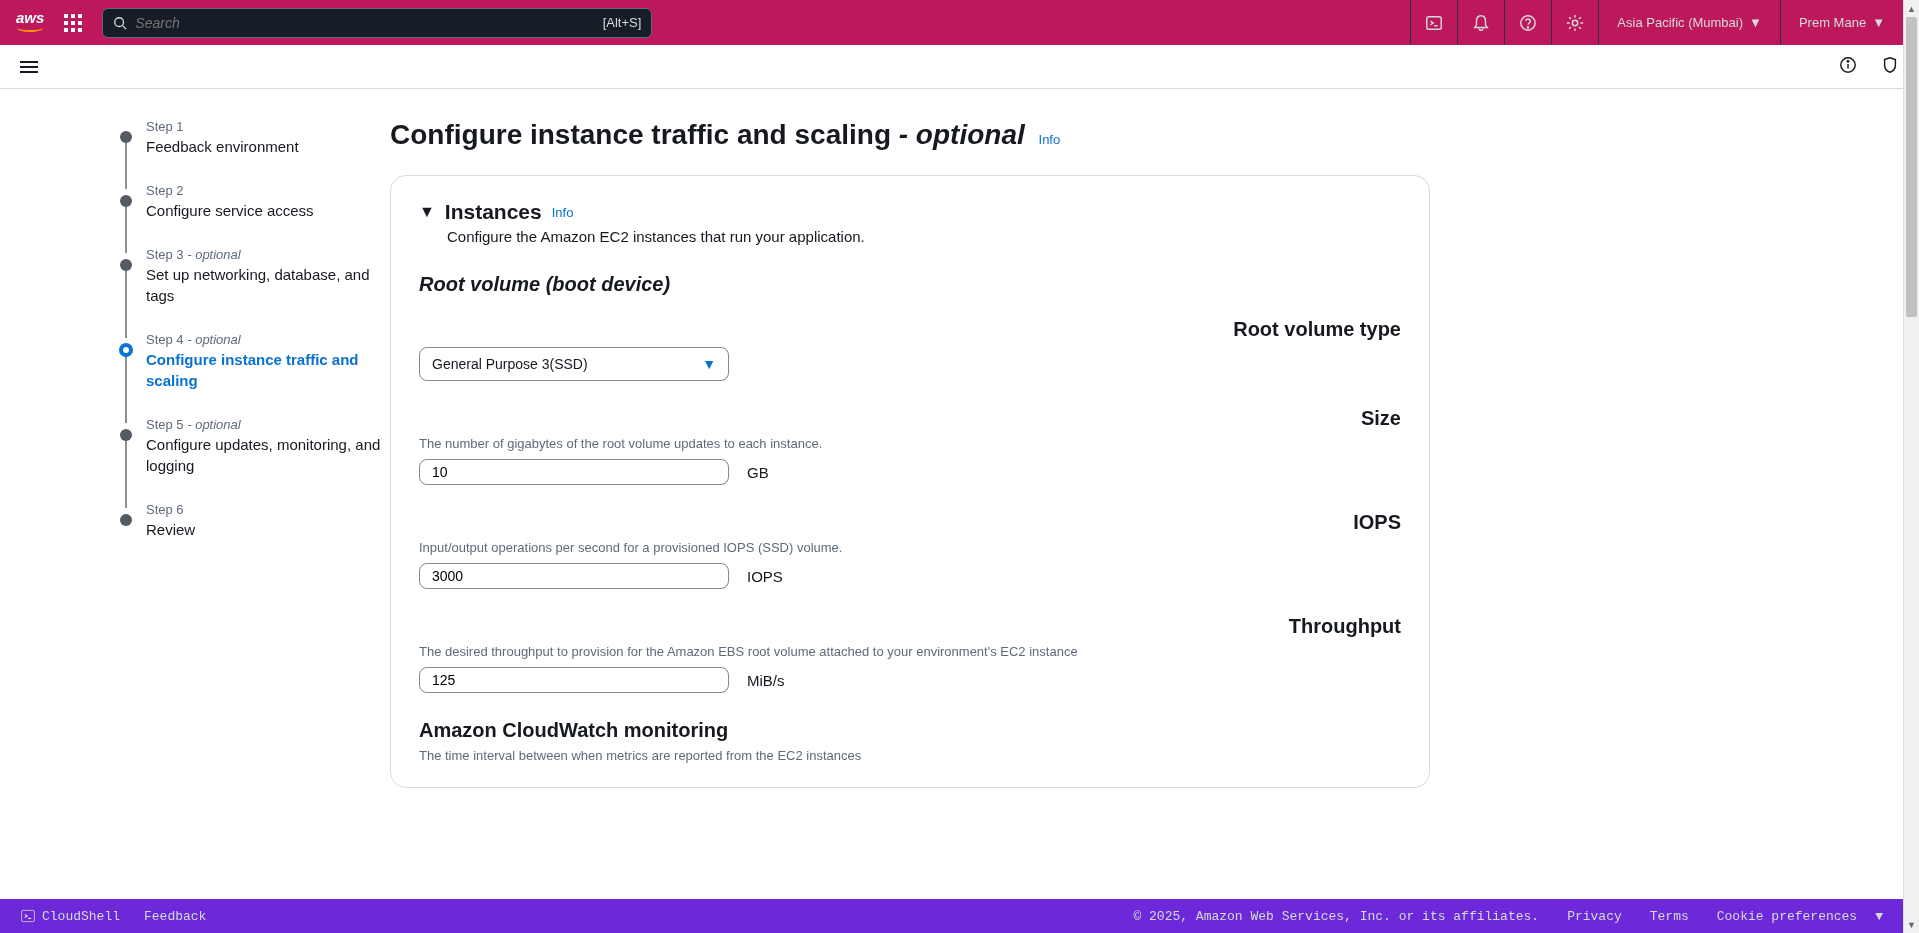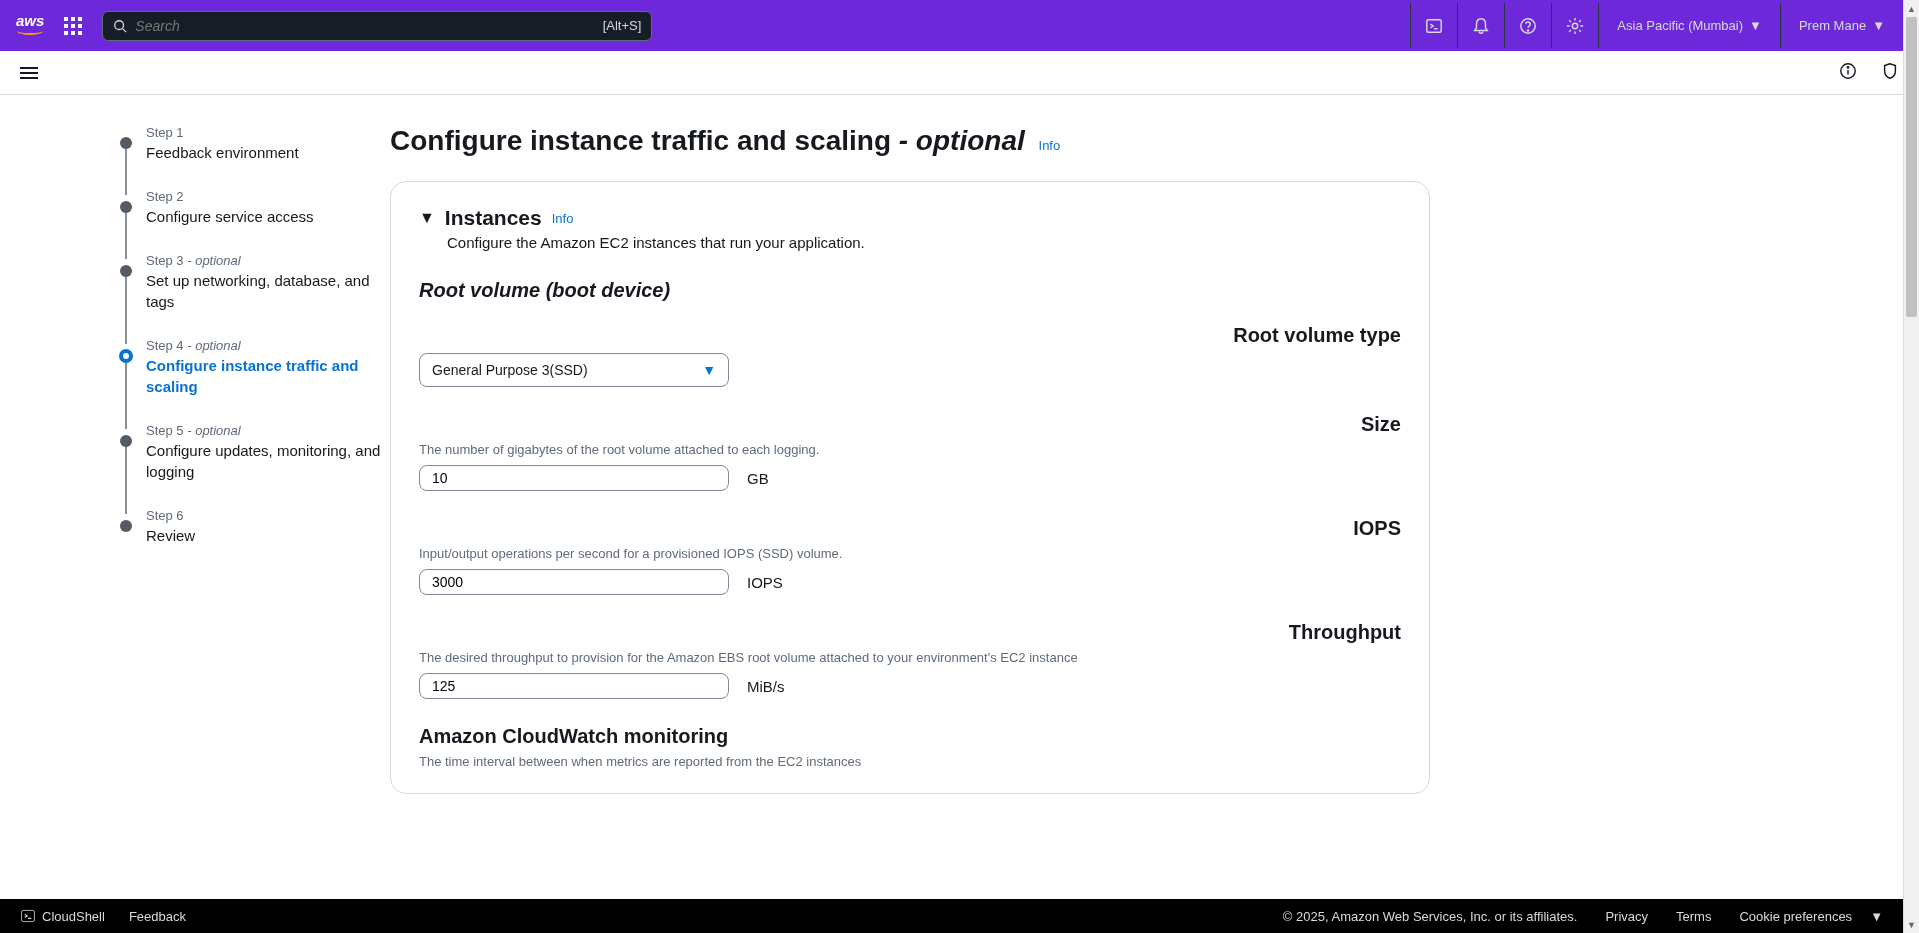--- a/index.html
+++ b/index.html
@@ -1,19 +1,19 @@
 <!DOCTYPE html>
 <html><head>
 <meta charset="utf-8">
 <style>
 * { box-sizing: border-box; margin: 0; padding: 0; }
 body { font-family: "Amazon Ember", "Helvetica Neue", Arial, sans-serif; background: #fff; color: #16191f; }
 
 
-.top-nav { height: 51px; background: #6d28d9; display: flex; align-items: center; padding: 0 16px; color: #d5dbdb; }
+.top-nav { height: 45px; background: #be185d; display: flex; align-items: center; padding: 0 16px; color: #d5dbdb; }
 .aws-logo { font-weight: bold; font-style: italic; color: #fff; font-size: 15px; margin-right: 20px; display: flex; flex-direction: column; align-items: center; line-height: 0.7; }
 .aws-logo .smile { width: 26px; height: 8px; border: 2px solid #ff9900; border-top: none; border-left: none; border-right: none; border-radius: 0 0 50% 50%; margin-top: 1px; }
 .services-grid { display: grid; grid-template-columns: repeat(3,4px); grid-template-rows: repeat(3,4px); gap: 3px; margin-right: 20px; cursor: pointer; }
 .services-grid span { background: #fff; width: 4px; height: 4px; }
 .search-box { display: flex; align-items: center; flex: 0 0 550px; height: 30px; border: 1px solid #5f6b7a; border-radius: 6px; padding: 0 10px; background: #161d26; }
 .search-box svg { width: 14px; height: 14px; }
 .search-box input { flex: 1; background: transparent; border: none; color: #d5dbdb; font-style: italic; font-size: 14px; padding-left: 8px; outline: none; }
 .search-shortcut { font-size: 13px; color: #d5dbdb; }
 .nav-spacer { flex: 1; }
 .nav-icons { display: flex; gap: 0; align-items: center; }
@@ -59,21 +59,21 @@
 .form-row { margin-bottom: 26px; }
 .select-box { width: 310px; height: 34px; border: 1px solid #7d8998; border-radius: 8px; display: flex; align-items: center; padding: 0 12px; justify-content: space-between; cursor: pointer; font-size: 14px; }
 .select-box .caret { color: #0972d3; }
 .input-line { display: flex; align-items: center; gap: 18px; }
 .text-input { width: 310px; height: 26px; border: 1px solid #7d8998; border-radius: 8px; padding: 0 12px; font-size: 14px; }
 .unit-label { font-size: 15px; }
 .cw-title { font-size: 20px; font-weight: 700; margin-bottom: 6px; }
 .cw-desc { font-size: 13px; color: #5f6b7a; }
 
 
-.footer { position: fixed; bottom: 0; left: 0; right: 16px; height: 34px; background: #000000; color: #d5dbdb; display: flex; align-items: center; padding: 0 20px; font-size: 13px; }
+.footer { position: fixed; bottom: 0; left: 0; right: 16px; height: 34px; background: #6d28d9; color: #d5dbdb; display: flex; align-items: center; padding: 0 20px; font-size: 13px; font-family: Liberation Mono, monospace; }
 .footer-left { display: flex; gap: 24px; align-items: center; }
 .footer-left .cs { display: flex; align-items: center; gap: 6px; cursor: pointer; }
 .footer-left .cs svg { width: 16px; height: 16px; stroke: #d5dbdb; fill: none; }
 .footer-spacer { flex: 1; }
 .footer-right { display: flex; gap: 28px; align-items: center; }
 .footer-right span.link { cursor: pointer; }
 .footer-caret { margin-left: 18px; cursor: pointer; }
 
 
 .scroll-track { position: fixed; right: 0; top: 0; bottom: 0; width: 16px; background: #f0f0f0; border-left: 1px solid #ddd; }
@@ -216,21 +216,21 @@
       <div class="form-row">
         <label class="form-label">Root volume type</label>
         <div class="select-box">
           <span>General Purpose 3(SSD)</span>
           <span class="caret">▼</span>
         </div>
       </div>
 
       <div class="form-row">
         <label class="form-label">Size</label>
-        <div class="form-helper">The number of gigabytes of the root volume attached to each logging.</div>
+        <div class="form-helper">The number of gigabytes of the root volume updates to each instance.</div>
         <div class="input-line">
           <input class="text-input" value="10" style="">
           <span class="unit-label">GB</span>
         </div>
       </div>
 
       <div class="form-row">
         <label class="form-label">IOPS</label>
         <div class="form-helper">Input/output operations per second for a provisioned IOPS (SSD) volume.</div>
         <div class="input-line">

